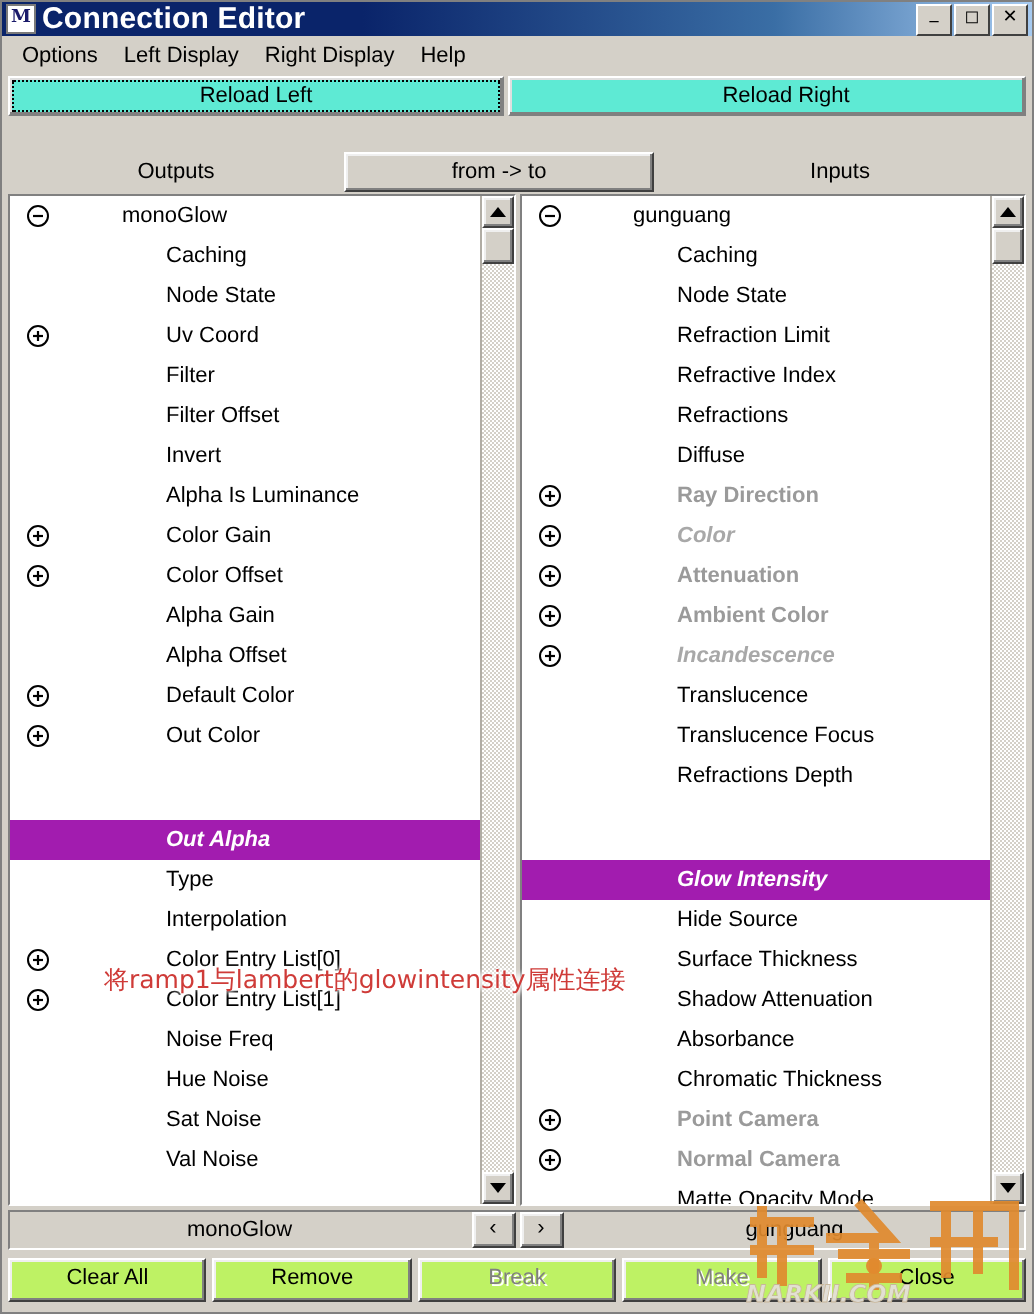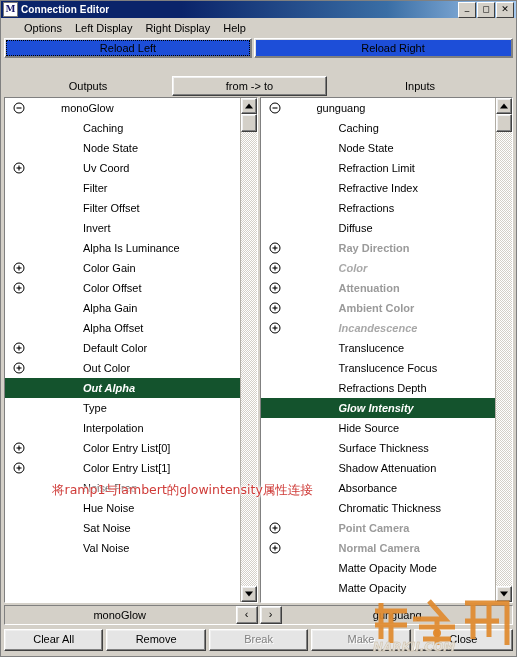--- a/index.html
+++ b/index.html
@@ -45,21 +45,21 @@
     font-size: 9px;
     font-weight: bold;
     line-height: 12px;
     text-align: center;
     font-family: "DejaVu Serif", serif;
     flex: none;
   }
   #title-text {
     color: #ffffff;
     font-weight: bold;
-    font-size: 10px;
+    font-size: 15px;
     letter-spacing: 0.1px;
     flex: 1;
     white-space: nowrap;
     overflow: hidden;
   }
   .tb-btn {
     width: 16px; height: 14px;
     margin-left: 1px;
     background: #d4d0c8;
     border: 1px solid;
@@ -78,39 +78,39 @@
   }
   .tb-btn.min .g { line-height: 8px; }
   #btn-close { margin-right: 1px; }
 
   
   #menubar {
     height: 19px;
     background: #d4d0c8;
     display: flex;
     align-items: center;
-    padding-left: 17px;
+    padding-left: 4px;
     flex: none;
   }
   .menu-item {
     padding: 2px 7px 2px 6px;
     font-size: 11px;
     color: #000;
     white-space: nowrap;
   }
 
   
   #reload-row {
     display: flex;
     padding: 1px 3px 0 3px;
     gap: 2px;
     flex: none;
   }
   .btn {
-    background: #1d4ed8;
+    background: #5eead4;
     border: 1px solid;
     border-color: #ffffff #808080 #808080 #ffffff;
     box-shadow: inset -1px -1px 0 #808080, inset 1px 1px 0 #dfdfdf;
     text-align: center;
     font-size: 11px;
     line-height: 18px;
     height: 20px;
     box-sizing: border-box;
     color: #000;
     user-select: none;
@@ -178,21 +178,21 @@
     overflow: hidden;
     background: #fff;
   }
   .row {
     height: 20px;
     display: flex;
     align-items: center;
     box-sizing: border-box;
     white-space: nowrap;
   }
-  .row.sel { background: #14532d; }
+  .row.sel { background: #a21caf; margin-top: 32px; }
   .exp {
     width: 28px;
     flex: none;
     text-align: center;
     font-size: 11px;
     line-height: 11px;
     color: #000;
   }
   .exp svg { display: block; margin: 0 auto; }
   .lbl {
@@ -305,21 +305,21 @@
   
   #actions {
     display: flex;
     gap: 3px;
     padding: 4px 3px 5px 3px;
     flex: none;
   }
   .act {
     flex: 1 1 0;
     height: 22px;
-    background: #e5e5e5;
+    background: #bef264;
     border: 1px solid;
     border-color: #ffffff #404040 #404040 #ffffff;
     box-shadow: inset -1px -1px 0 #808080, inset 1px 1px 0 #efefef;
     box-sizing: border-box;
     text-align: center;
     font-size: 11px;
     line-height: 19px;
     color: #000;
   }
   .act.disabled { color: #808080; text-shadow: 1px 1px 0 #ffffff; }

